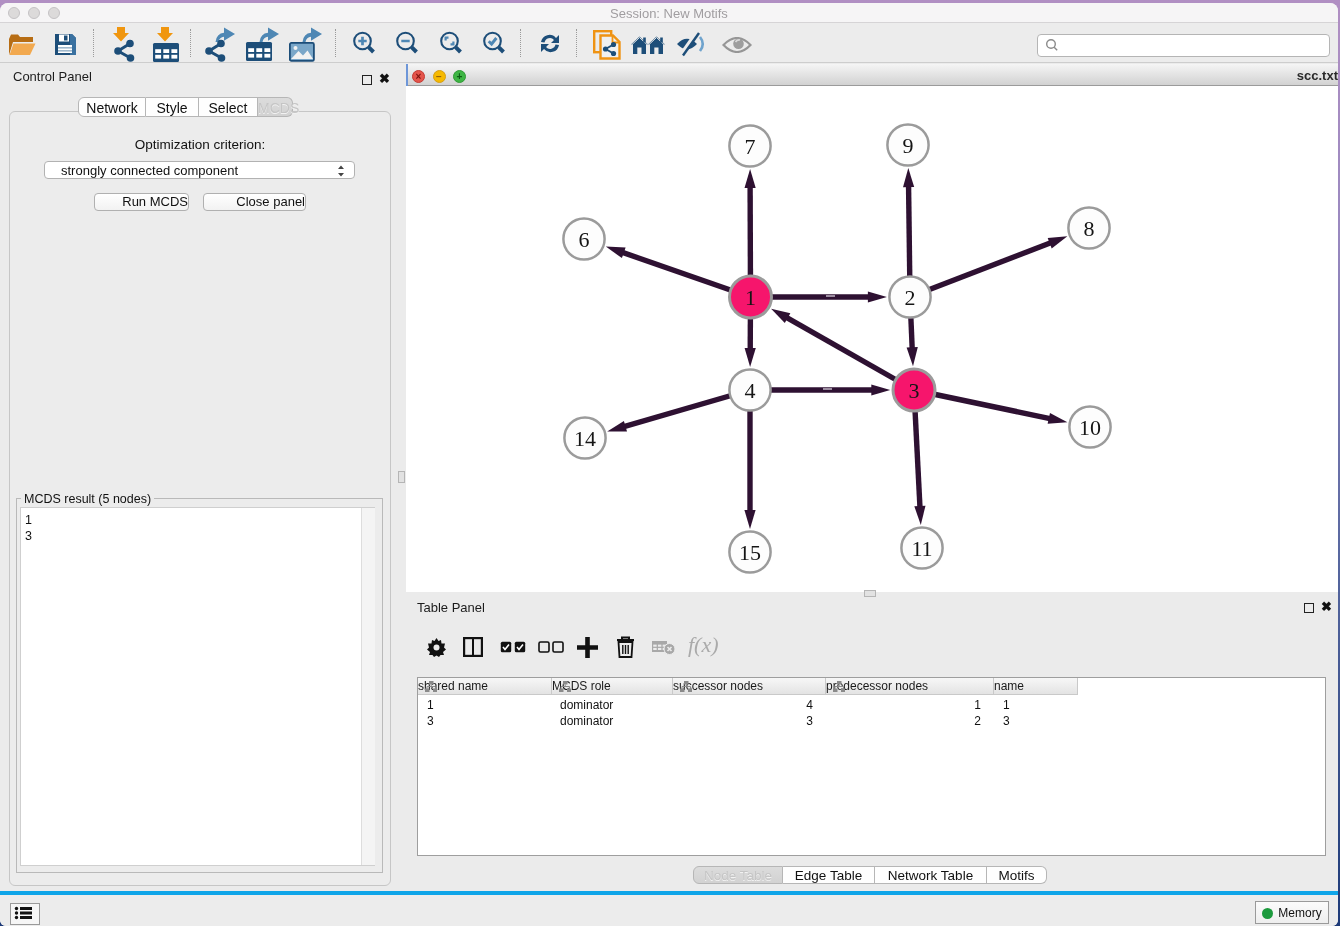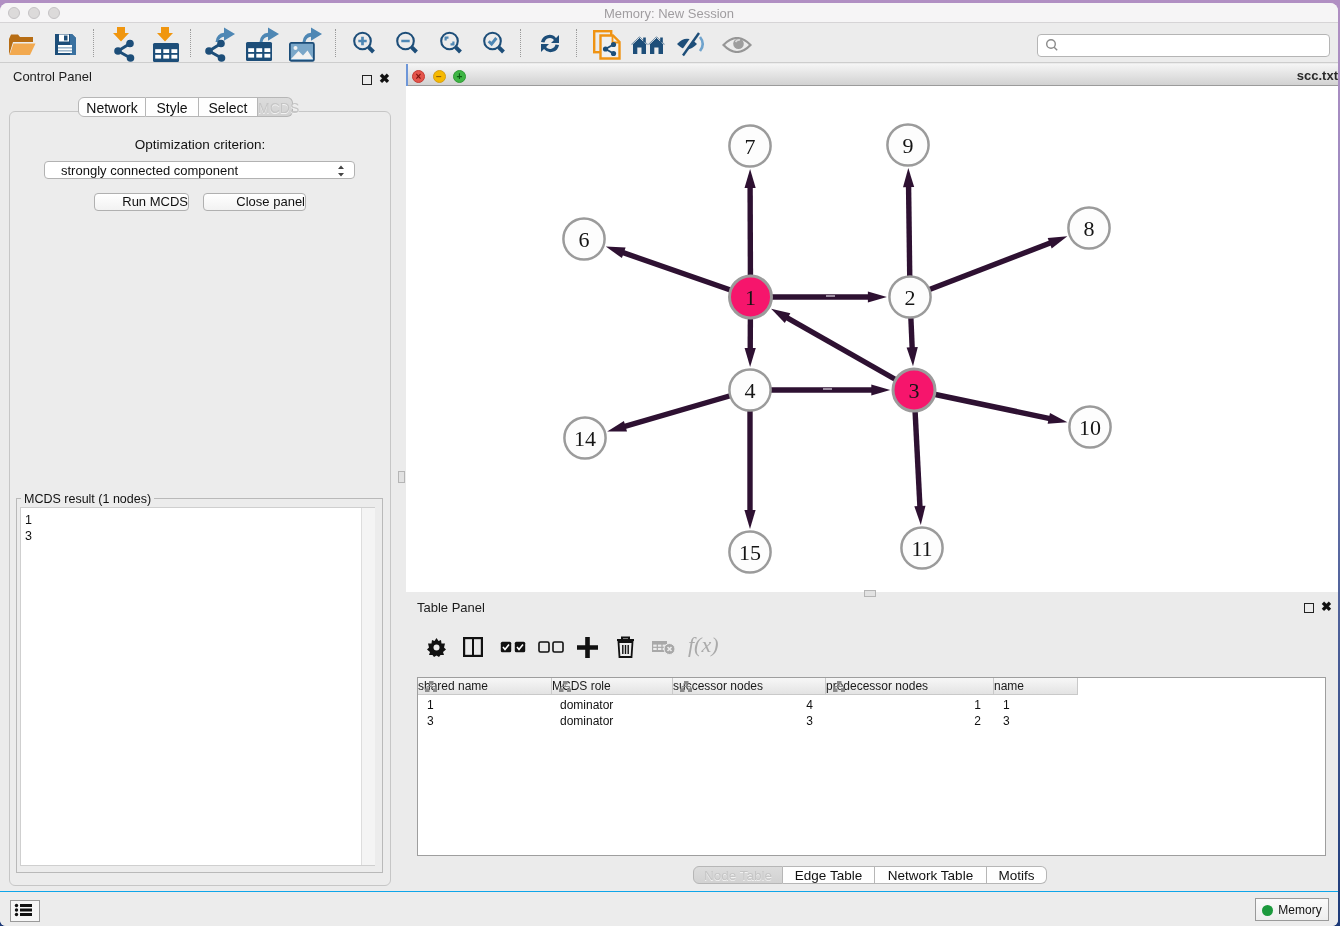--- a/index.html
+++ b/index.html
@@ -45,32 +45,32 @@
 
 #tablepanel{left:406px;top:594px;width:932px;height:294px;background:#ebebeb}
 #ttable{position:absolute;left:11px;top:80px;width:909px;height:179px;background:#fff;border:1px solid #9e9e9e;box-sizing:border-box}
 .th{position:absolute;top:0;height:17px;background:linear-gradient(#f7f7f7,#e3e3e3);border-right:1px solid #c9c9c9;border-bottom:1px solid #c9c9c9;
  font-size:12px;color:#1a1a1a;text-align:left;line-height:17px;box-sizing:border-box}
 .td{position:absolute;font-size:12px;color:#111;height:16px;line-height:16px}
 
 #btabs{left:287px;top:269px}
 #btabs .tab{height:18px;line-height:18px;font-size:13.5px}
 
-#statusbar{left:0;top:888px;width:1338px;height:35px;background:#ececec;border-top:1px solid #0ea5e9;box-sizing:border-box}
+#statusbar{left:0;top:888px;width:1338px;height:35px;background:#ececec;border-top:4px solid #0ea5e9;box-sizing:border-box}
 #memory{position:absolute;left:1255px;top:6px;width:74px;height:23px;border:1px solid #9a9a9a;background:linear-gradient(#fbfbfb,#eee);
  font-size:12px;color:#111;text-align:center;line-height:22px;box-sizing:border-box}
 #listbtn{position:absolute;left:10px;top:8px;width:28px;height:20px;border:1px solid #9a9a9a;background:#f6f6f6}
 </style></head><body>
 <div id="win">
   <div class="abs" id="titlebar">
     <div class="tl" style="left:8px;background:#dcdada;border:1px solid #c4c2c4;box-sizing:border-box"></div>
     <div class="tl" style="left:27.5px;background:#dcdada;border:1px solid #c4c2c4;box-sizing:border-box"></div>
     <div class="tl" style="left:47.5px;background:#dcdada;border:1px solid #c4c2c4;box-sizing:border-box"></div>
   </div>
-  <div class="abs" id="ttext">Memory: New Session</div>
+  <div class="abs" id="ttext">Session: New Motifs</div>
   <div class="abs" id="toolbar">
     <svg class="abs" style="left:7px;top:10px" width="30" height="24" viewBox="0 0 30 24">
 <path d="M2 6 L2 22 L6 9 L26 9 L26 4 L13 4 L11 1.5 L4 1.5 Z" fill="#b76d14"></path>
 <path d="M6.5 10.5 L28.5 10.5 L23 22 L2.5 22 Z" fill="#f2a94f"></path>
       </svg>
 <svg class="abs" style="left:53px;top:9px" width="25" height="25" viewBox="0 0 25 25">
 <path d="M2 2 L19 2 L23 6 L23 23 L2 23 Z" fill="#1d4e79"></path>
 <path d="M19 2 L23 6 L23 23 L17 23 L17 2 Z" fill="#3a71a0"></path>
 <rect x="6" y="2.5" width="10" height="7" fill="#fff"></rect>
         <rect x="11" y="3.5" width="3.5" height="5" fill="#1d4e79"></rect>
@@ -222,21 +222,21 @@
   </div>
   <div class="abs" style="left:9px;top:134px;width:382px;text-align:center;font-size:13.5px;color:#111">Optimization criterion:</div>
   <div class="abs" id="dropdown">strongly connected component
     <svg width="10" height="14" style="position:absolute;right:8px;top:2px" viewBox="0 0 10 14">
         <path d="M2 5 L5 1.5 L8 5 Z M2 9 L5 12.5 L8 9 Z" fill="#444"></path>
       </svg>
   </div>
   <div class="btn" style="left:94px;top:190px;width:95px">Run MCDS</div>
   <div class="btn" style="left:203px;top:190px;width:103px">Close panel</div>
   <div class="abs" id="fieldset"></div>
-  <div class="abs" id="fstitle">MCDS result (1 nodes)</div>
+  <div class="abs" id="fstitle">MCDS result (5 nodes)</div>
   <div class="abs" id="fsinner">1<br>3</div>
   <div class="abs" id="fsscroll"></div>
 
   <div class="abs" id="netframe">
     <div class="abs" id="nettitle">
       <div style="position:absolute;left:0;top:0;width:2px;height:22px;background:#6d96d8"></div>
       <div class="tl2" style="left:6px;background:#e4544b;border:1px solid #c33a33;color:#7e120d;box-sizing:border-box">×</div>
       <div class="tl2" style="left:26.5px;background:#f6b900;border:1px solid #d49e14;color:#91600a;box-sizing:border-box">−</div>
       <div class="tl2" style="left:47px;background:#3eb544;border:1px solid #2f9a35;color:#0c5c13;box-sizing:border-box">+</div>
       <div style="position:absolute;left:0;top:4px;width:932px;text-align:right;font-size:13px;font-weight:600;color:#2a2a2a">scc.txt</div>

